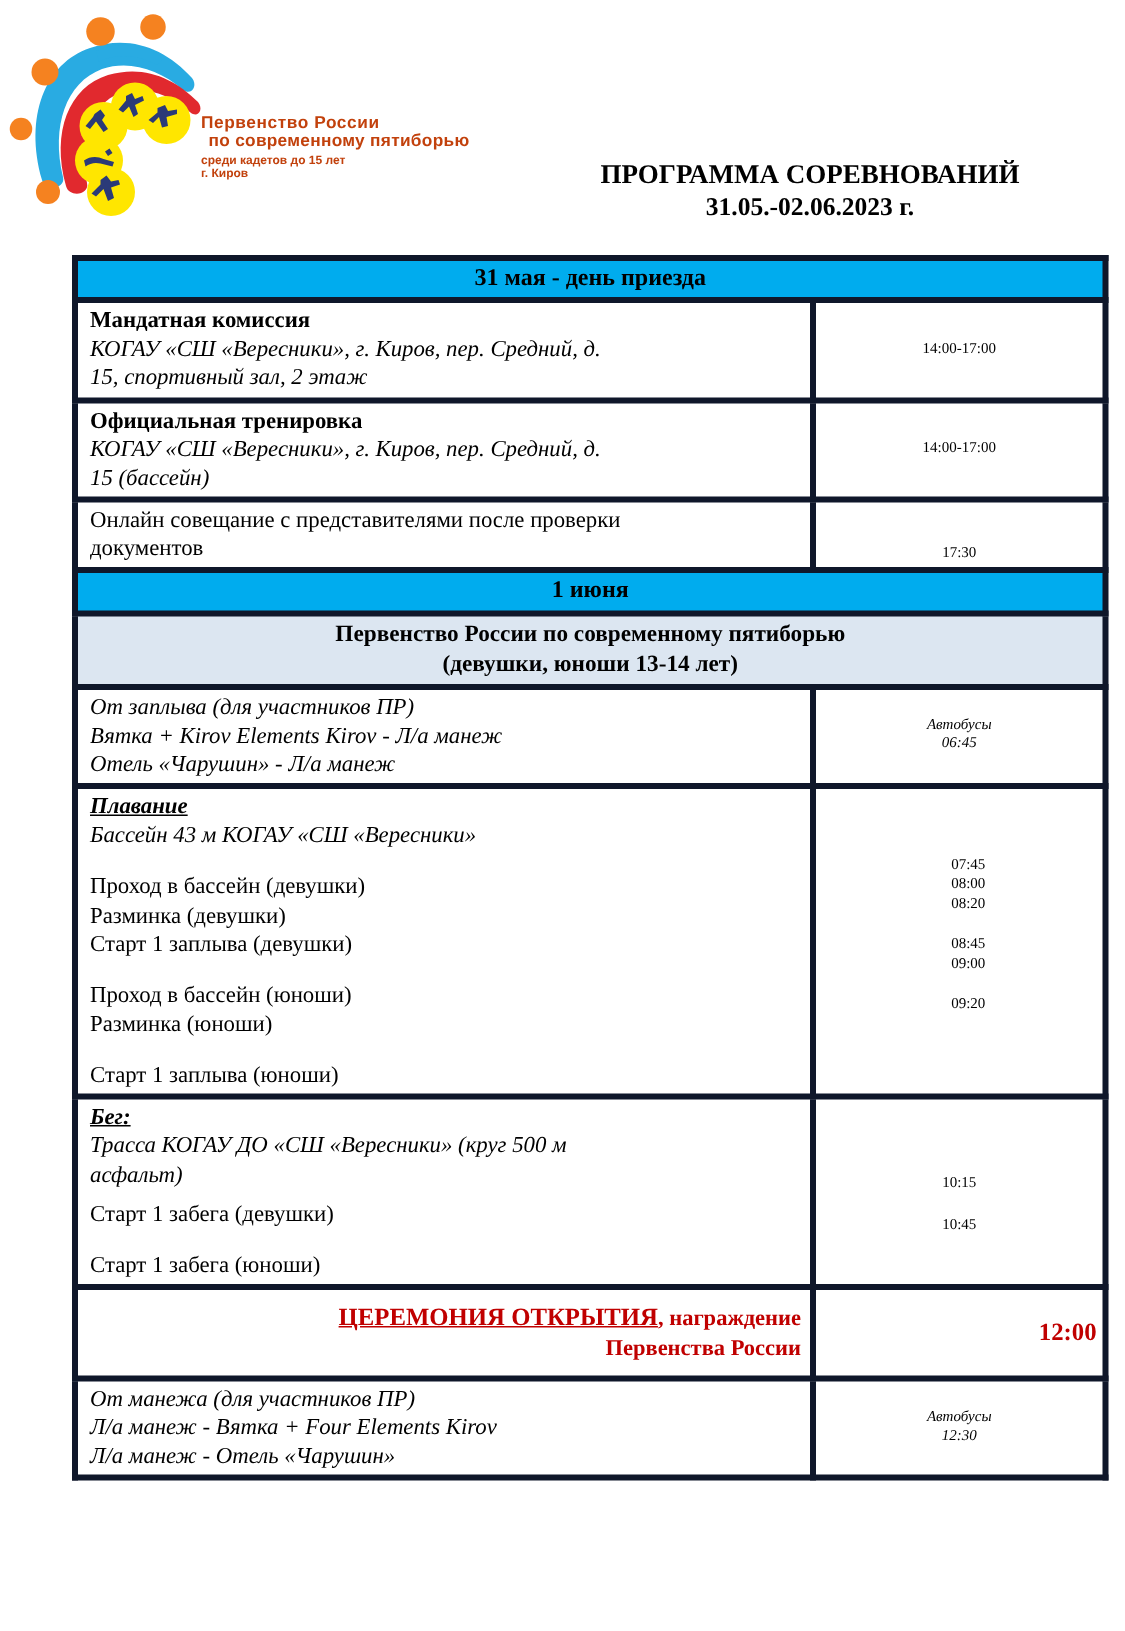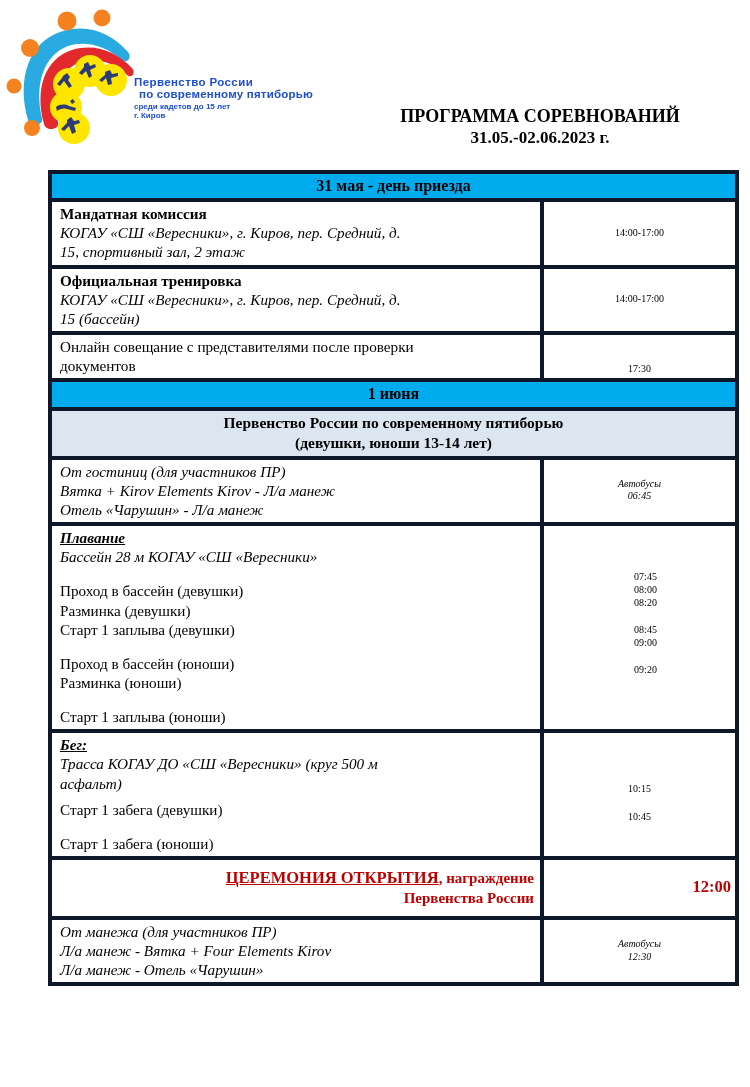--- a/index.html
+++ b/index.html
@@ -33,21 +33,21 @@
     left: 0;
     top: 0;
     width: 140px;
     height: 140px;
   }
   .logo-text {
     position: absolute;
     left: 128px;
     top: 68px;
     width: 200px;
-    color: #1d4ed8;
+    color: #c2410c;
     line-height: 1.08;
   }
   .logo-text .lt1 {
     font-family: "Liberation Sans", "DejaVu Sans", sans-serif;
     font-weight: bold;
     font-size: 11.5px;
     letter-spacing: 0.4px;
     display: block;
     white-space: nowrap;
   }
@@ -278,34 +278,34 @@
 
     <tr class="comp-band">
       <td colspan="2">
         <span class="line">Первенство России по современному пятиборью</span>
         <span class="line">(девушки, юноши 13-14 лет)</span>
       </td>
     </tr>
 
     <tr>
       <td class="desc pad-sm">
-        <span class="line i">От гостиниц  (для участников ПР)</span>
+        <span class="line i">От заплыва  (для участников ПР)</span>
         <span class="line i">Вятка + Kirov Elements Kirov - Л/а манеж</span>
         <span class="line i">Отель «Чарушин» - Л/а манеж</span>
       </td>
       <td class="time mid">
         <span class="line i">Автобусы</span>
         <span class="line i">06:45</span>
       </td>
     </tr>
 
     <tr>
       <td class="desc pad-sm">
         <span class="line bu">Плавание</span>
-        <span class="line i">Бассейн 28 м КОГАУ «СШ «Вересники»</span>
+        <span class="line i">Бассейн 43 м КОГАУ «СШ «Вересники»</span>
         <span class="blank"></span>
         <span class="line">Проход в бассейн (девушки)</span>
         <span class="line">Разминка (девушки)</span>
         <span class="line">Старт 1 заплыва (девушки)</span>
         <span class="blank"></span>
         <span class="line">Проход в бассейн (юноши)</span>
         <span class="line">Разминка (юноши)</span>
         <span class="blank"></span>
         <span class="line">Старт 1 заплыва (юноши)</span>
       </td>

